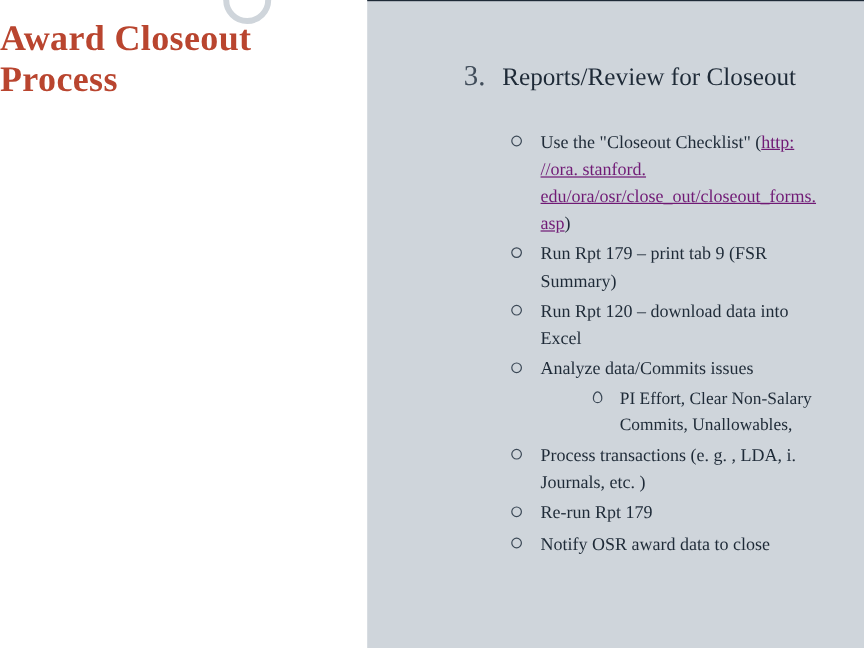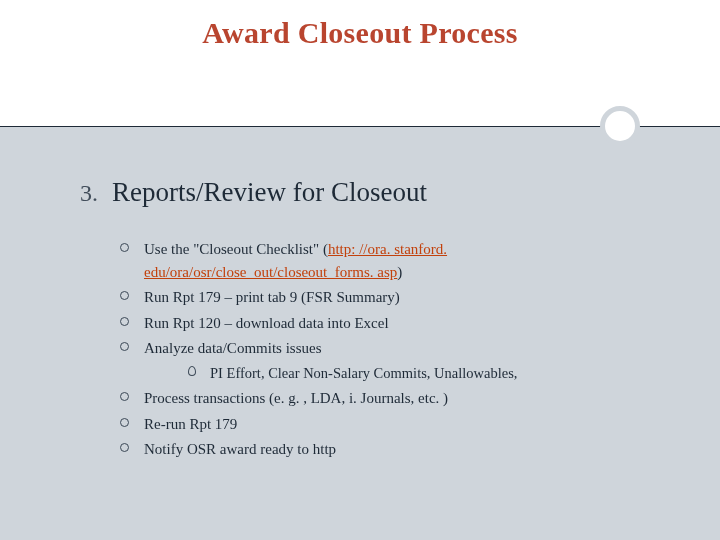--- a/index.html
+++ b/index.html
@@ -10,21 +10,21 @@
     font-family: Georgia, 'Times New Roman', serif;
     background: #ffffff;
     overflow: hidden;
   }
   .slide {
     position: relative;
     width: 720px;
     height: 540px;
     box-sizing: border-box;
     display: flex;
-    flex-direction: column;
+    flex-direction: row;
   }
   .title-area {
     height: 110px;
     display: flex;
     align-items: flex-start;
     justify-content: center;
     padding-top: 16px;
   }
   .slide-title {
     color: #b9452f;
@@ -61,21 +61,21 @@
     gap: 14px;
     margin-left: 40px;
     margin-bottom: 30px;
     color: #1e2a37;
   }
   .section-number {
     font-size: 24px;
     color: #414d5a;
   }
   .section-title {
-    font-size: 27px;
+    font-size: 21px;
   }
   ul.bullets {
     list-style: none;
     margin: 0 0 0 80px;
     padding: 0;
     font-size: 15px;
     color: #1e2a37;
     line-height: 1.5;
   }
   ul.bullets > li {
@@ -109,21 +109,21 @@
     position: absolute;
     left: 0;
     top: 3px;
     width: 8px;
     height: 10px;
     border: 1.5px solid #3b4856;
     border-radius: 50% 50% 50% 50% / 60% 60% 40% 40%;
     box-sizing: border-box;
   }
   .link-text {
-    color: #c2410c;
+    color: #701a75;
     text-decoration: underline;
   }
 </style>
 </head>
 <body>
 
 <div class="slide">
 
   <div class="title-area">
     <div class="slide-title">Award Closeout Process</div>
@@ -147,18 +147,18 @@
       <li><span>Run Rpt 179 – print tab 9 (FSR Summary)</span></li>
       <li><span>Run Rpt 120 – download data into Excel</span></li>
       <li>
         <span>Analyze data/Commits issues</span>
         <ul class="sub-bullets">
           <li><span>PI Effort, Clear Non-Salary Commits, Unallowables,</span></li>
         </ul>
       </li>
       <li><span>Process transactions (e. g. , LDA, i. Journals, etc. )</span></li>
       <li><span>Re-run Rpt 179</span></li>
-      <li><span>Notify OSR award ready to http</span></li>
+      <li><span>Notify OSR award data to close</span></li>
     </ul>
 
   </div>
 
 </div>
 
 </body></html>

